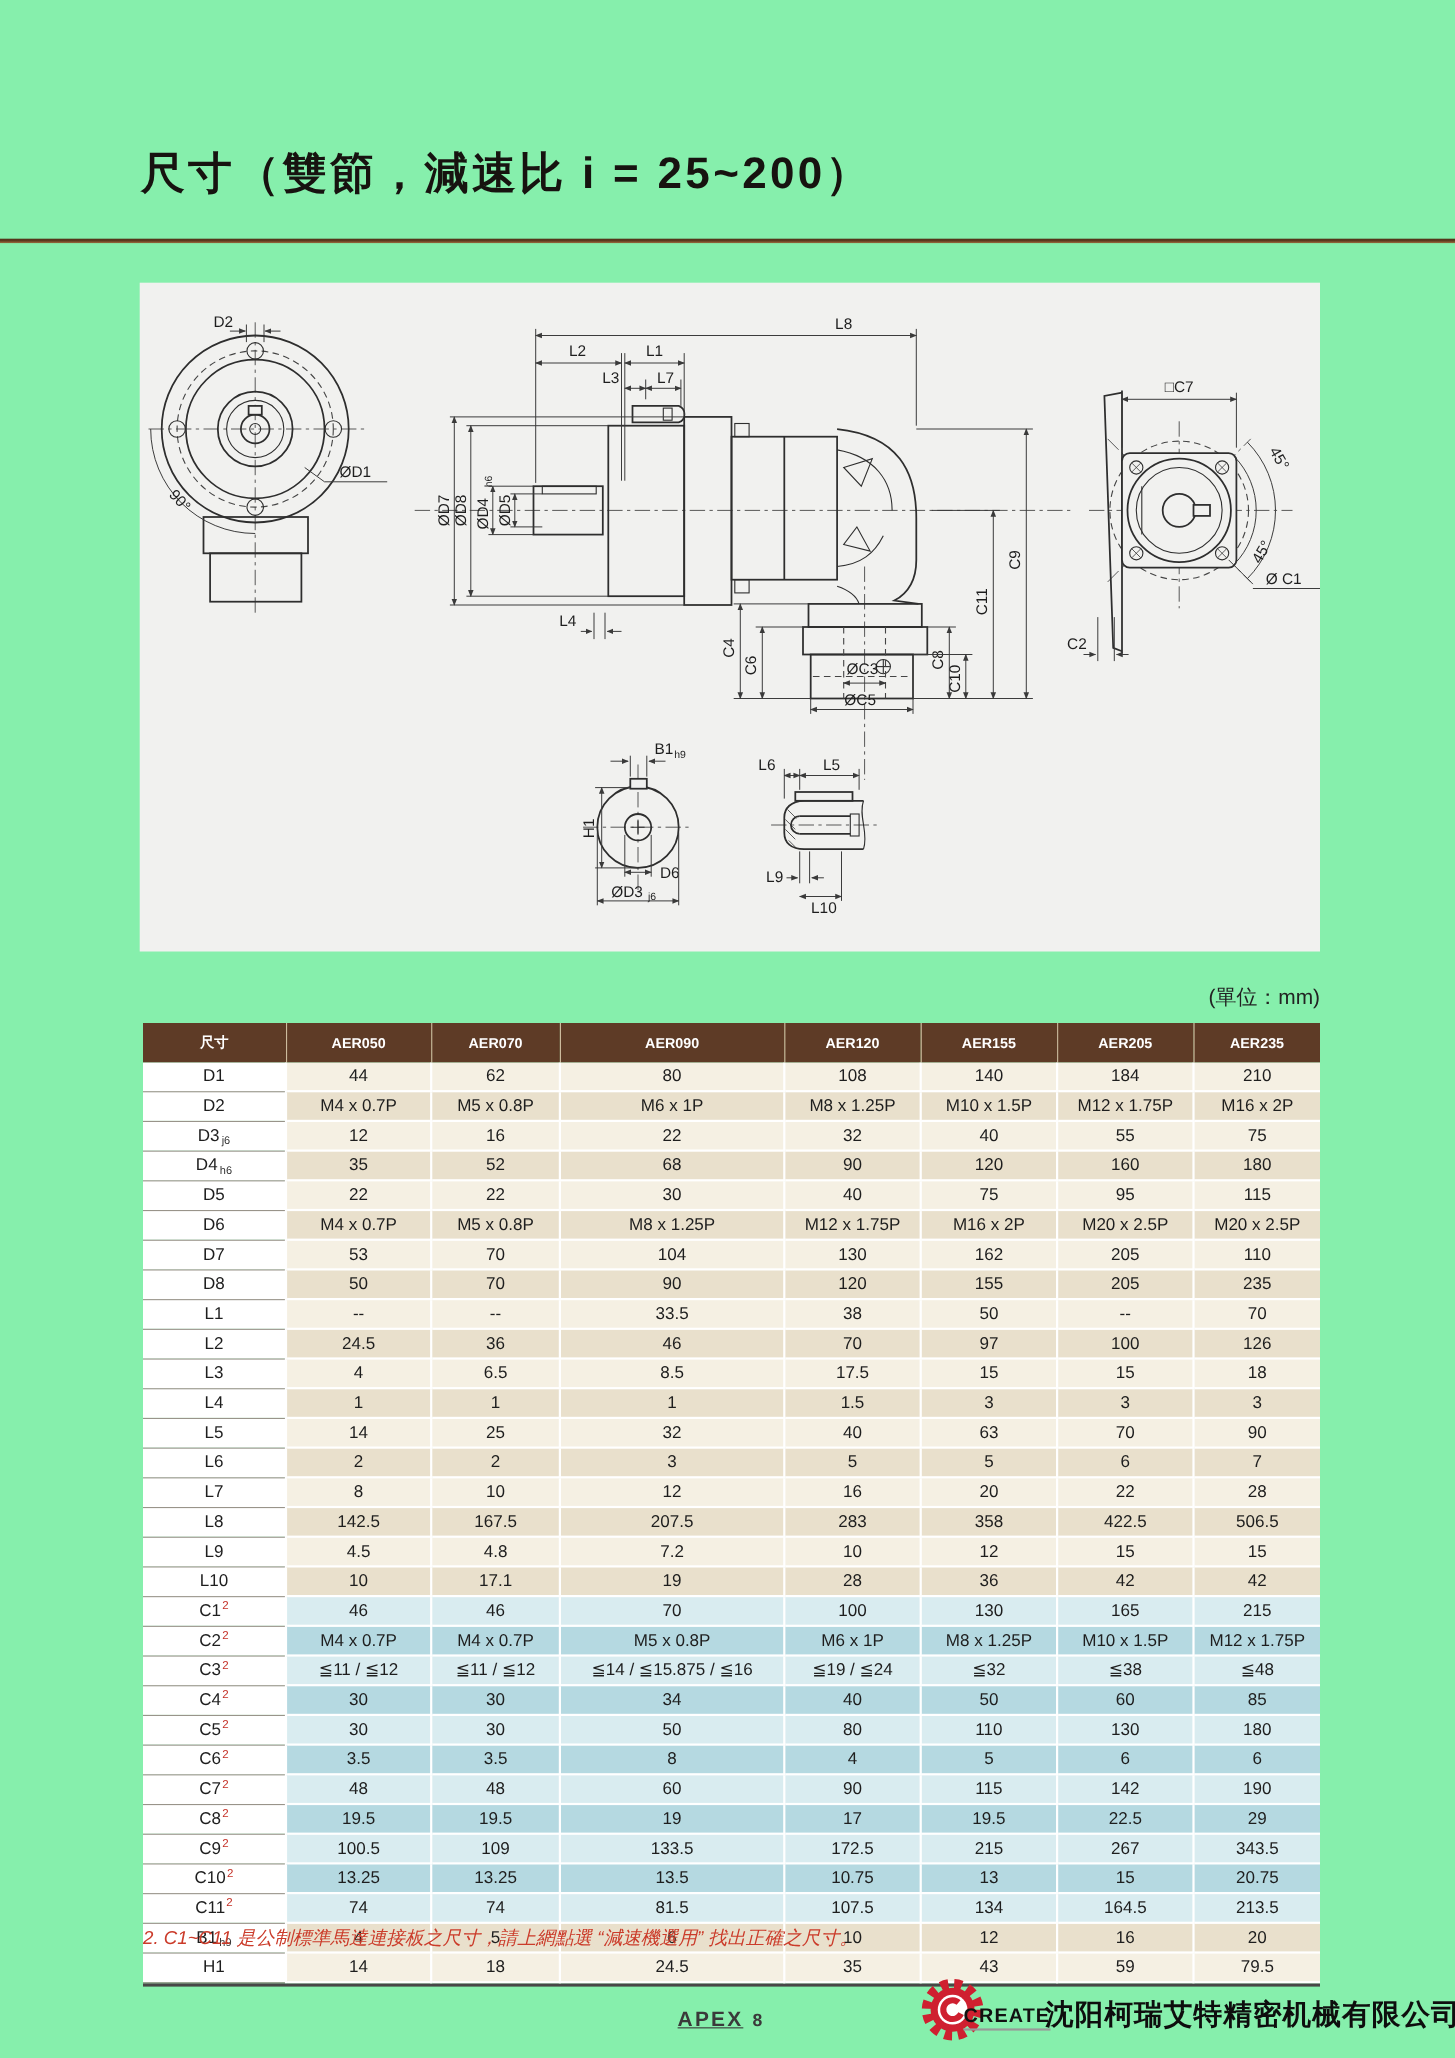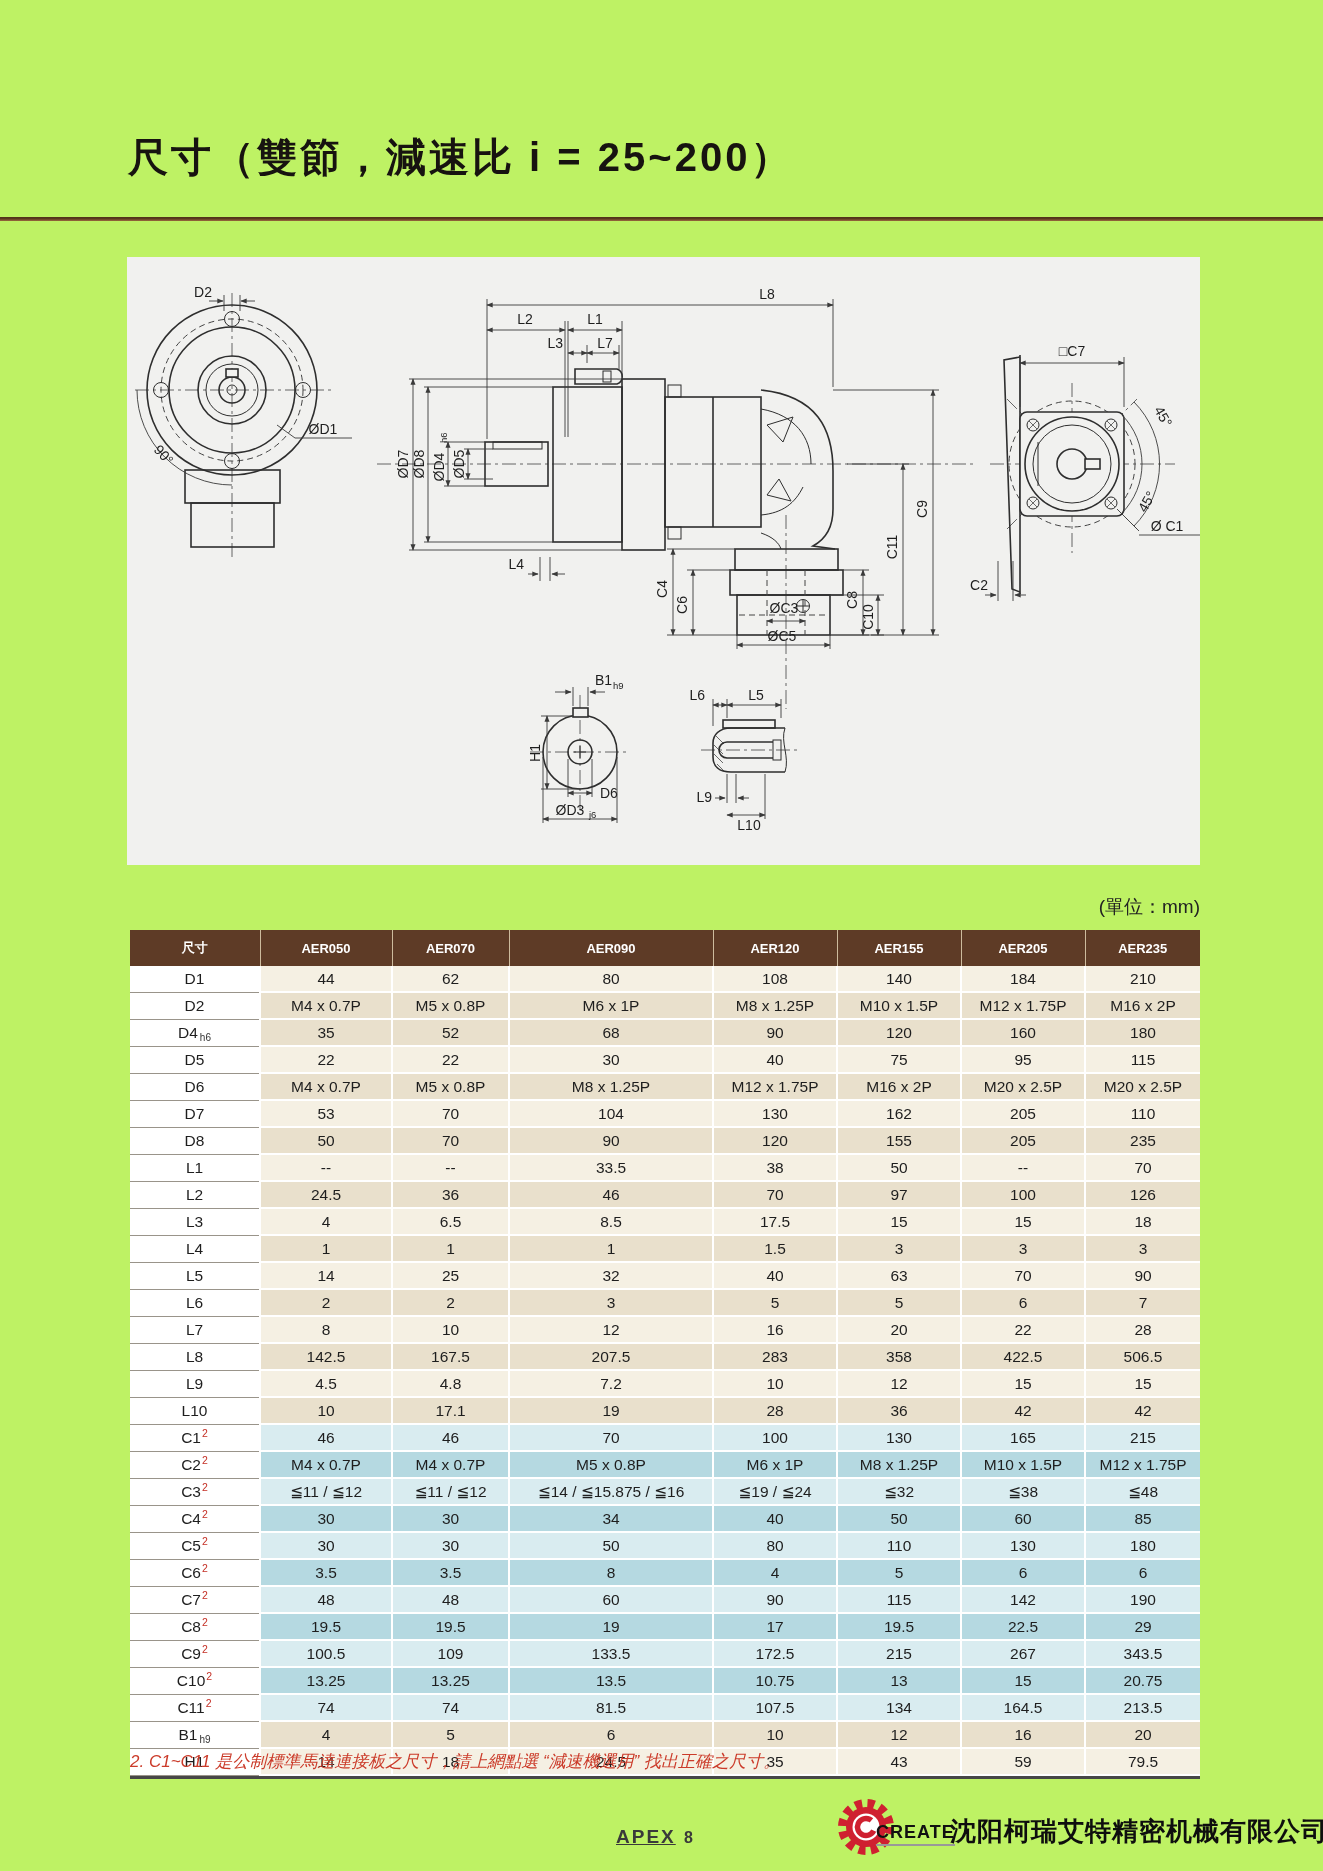--- a/index.html
+++ b/index.html
@@ -1,16 +1,16 @@
 <!DOCTYPE html>
 <html><head>
 <meta charset="utf-8">
 <style>
   html,body{margin:0;padding:0;background:#888;}
-  .page{position:relative;width:1323px;height:1871px;background:#bef264;overflow:hidden;
+  .page{position:relative;width:1323px;height:1871px;background:#86efac;overflow:hidden;
         font-family:"Liberation Sans","DejaVu Sans",sans-serif;}
   .top-band{position:absolute;left:0;top:0;width:100%;height:217px;
     background:linear-gradient(180deg,#cbc2b6 0%,#a99b88 22%,#b9af a1 0,#bbb0a2 38%,#ddd7cf 62%,#f4f2ee 85%,#ffffff 100%);}
   .page-title{position:absolute;left:128px;top:130px;font-size:40px;font-weight:bold;
     color:#171310;letter-spacing:3px;white-space:nowrap;}
   .title-rule{position:absolute;left:0;top:217px;width:100%;height:4px;
     background:linear-gradient(180deg,#4f3118 0%,#5d3a1e 45%,#9b6c3f 100%);}
   .drawing-panel{position:absolute;left:127px;top:257px;width:1073px;height:608px;background:#f1f1ef;}
   .unit-note{position:absolute;right:123px;top:894px;font-size:19px;color:#222;}
   .table-wrap{position:absolute;left:130px;top:930px;width:1070px;border-bottom:3px solid #474747;}
@@ -333,20 +333,30 @@
             <td class="rowlabel">D2</td>
             <td class="beige-dark">M4 x 0.7P</td>
             <td class="beige-dark">M5 x 0.8P</td>
             <td class="beige-dark">M6 x 1P</td>
             <td class="beige-dark">M8 x 1.25P</td>
             <td class="beige-dark">M10 x 1.5P</td>
             <td class="beige-dark">M12 x 1.75P</td>
             <td class="beige-dark">M16 x 2P</td>
           </tr>
           <tr>
+            <td class="rowlabel">D3<span class="sub">j6</span></td>
+            <td class="beige-light">12</td>
+            <td class="beige-light">16</td>
+            <td class="beige-light">22</td>
+            <td class="beige-light">32</td>
+            <td class="beige-light">40</td>
+            <td class="beige-light">55</td>
+            <td class="beige-light">75</td>
+          </tr>
+          <tr>
             <td class="rowlabel">D4<span class="sub">h6</span></td>
             <td class="beige-dark">35</td>
             <td class="beige-dark">52</td>
             <td class="beige-dark">68</td>
             <td class="beige-dark">90</td>
             <td class="beige-dark">120</td>
             <td class="beige-dark">160</td>
             <td class="beige-dark">180</td>
           </tr>
           <tr>

